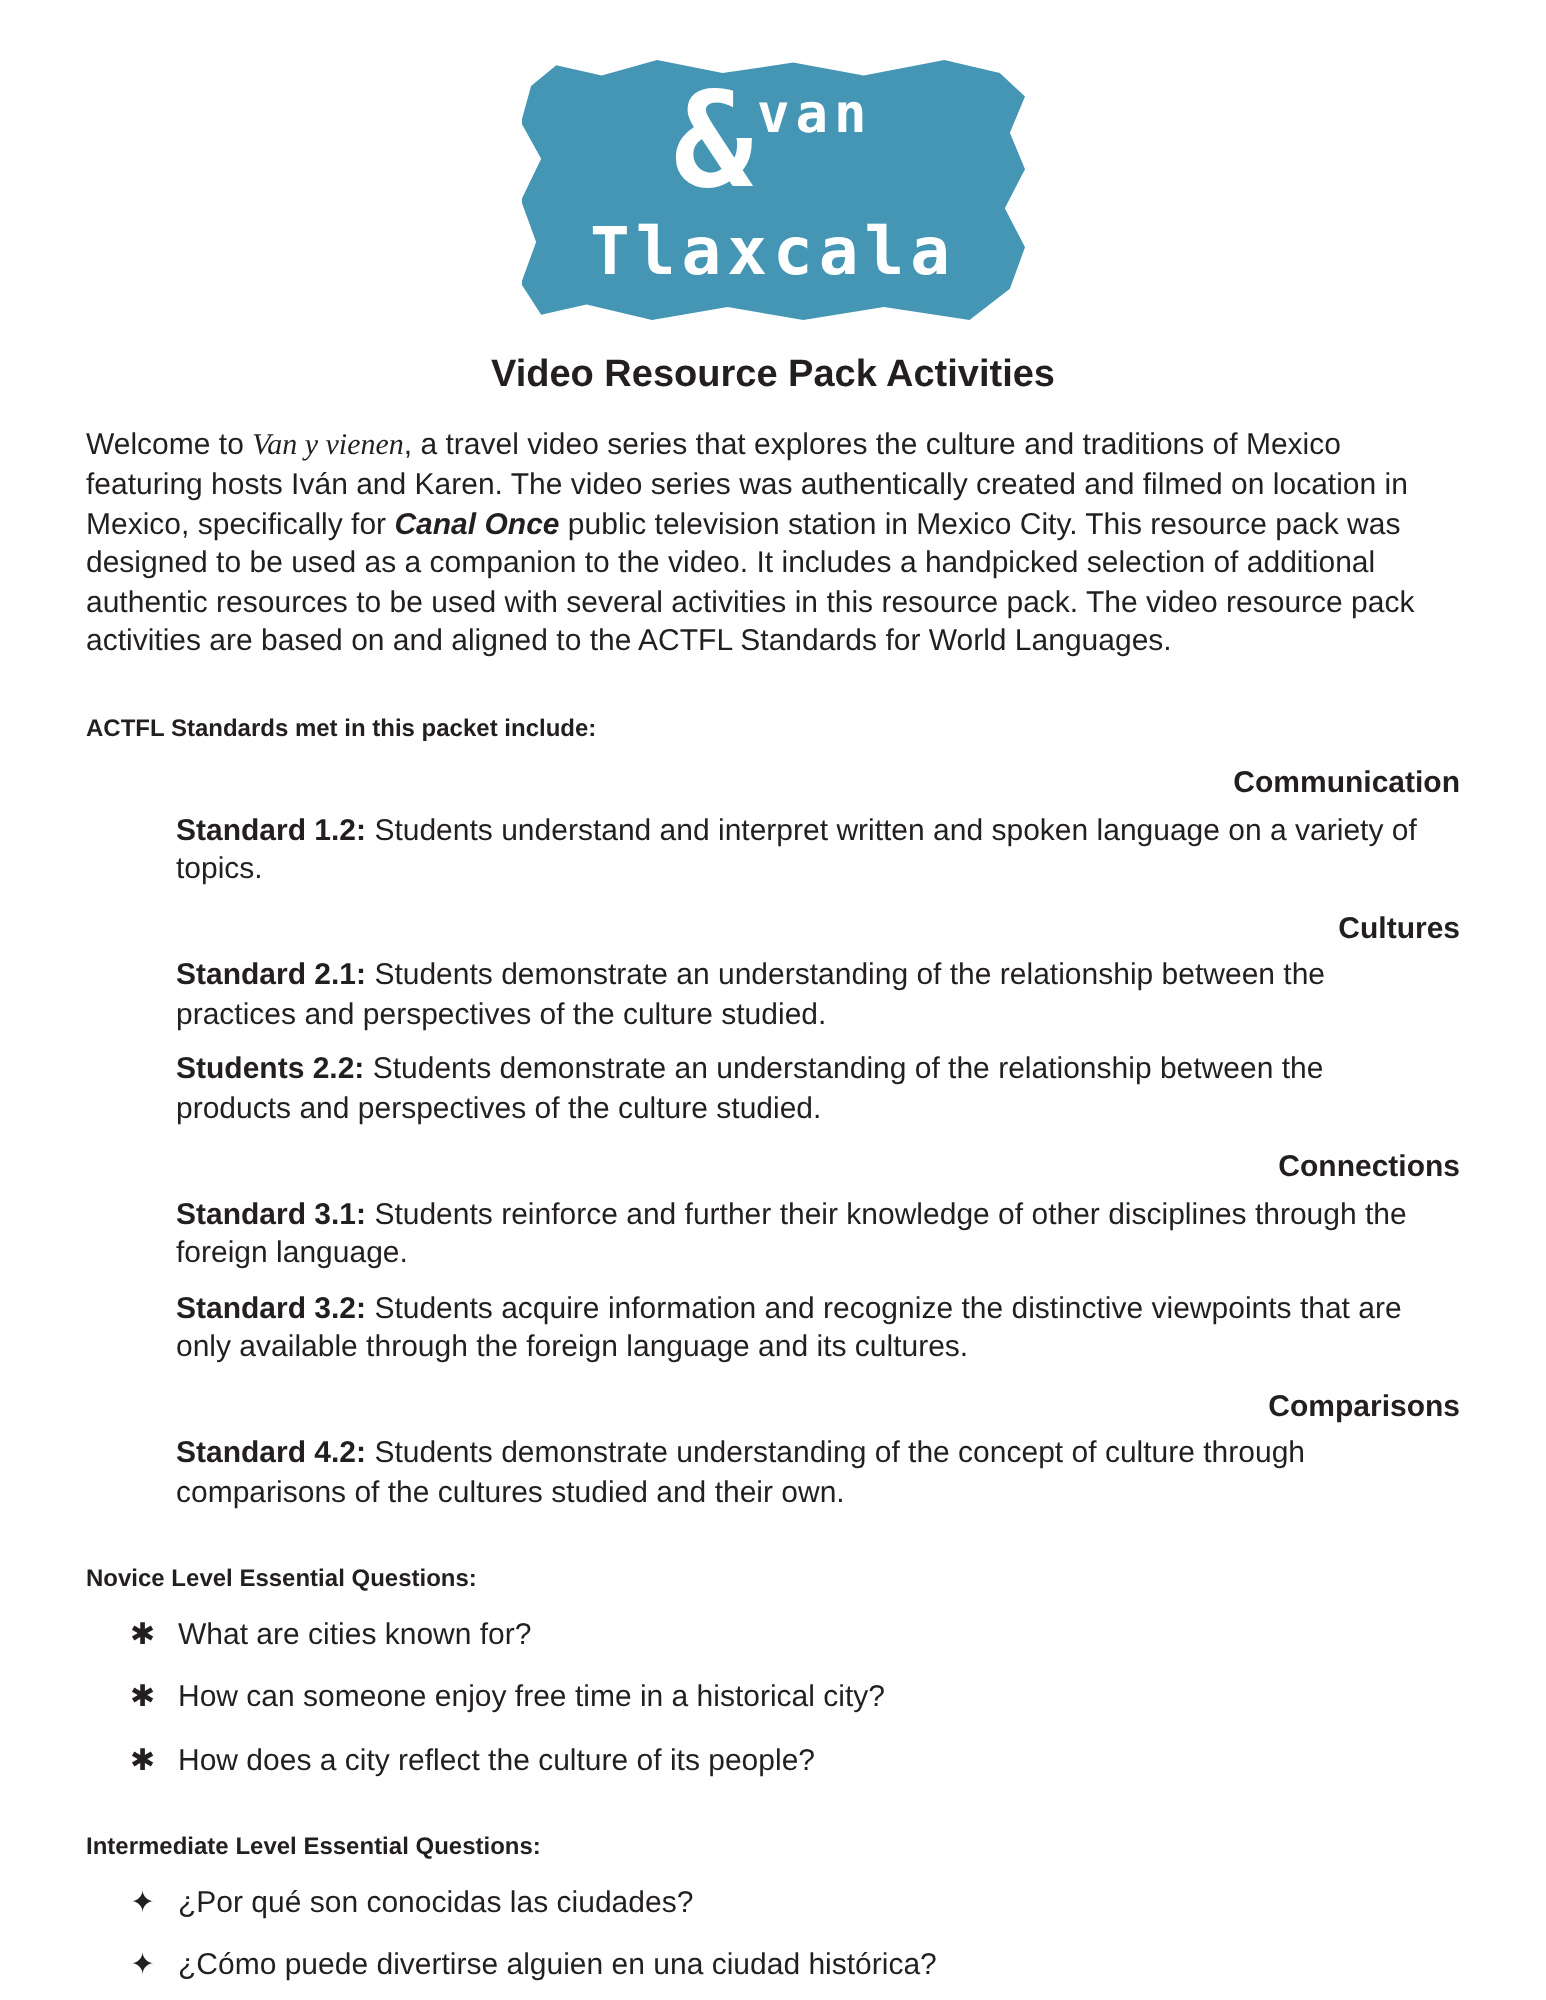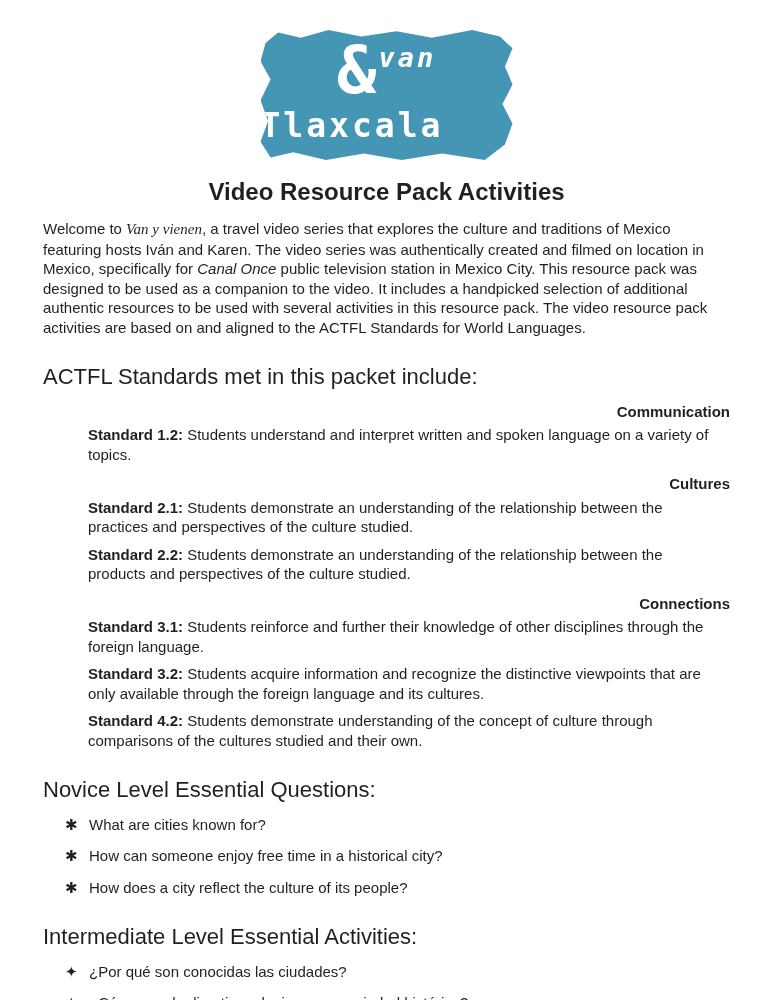--- a/index.html
+++ b/index.html
@@ -44,53 +44,52 @@
   .logo-amp {
     font-size: 66px;
     line-height: 0.95;
     font-weight: bold;
     margin-right: 2px;
   }
   .logo-names {
     display: flex;
     flex-direction: column;
     padding-top: 4px;
-    font-style: italic;
   }
   .logo-van, .logo-vienen {
     font-size: 27px;
     font-weight: bold;
     letter-spacing: 3px;
     line-height: 1.05;
   }
   .logo-tlaxcala {
-    text-align: left;
+    text-align: center;
     font-size: 33px;
     font-weight: bold;
     letter-spacing: 3px;
     margin-top: 2px;
   }
 
   
   .doc-title {
     text-align: center;
-    font-size: 24px;
+    font-size: 19px;
     font-weight: bold;
     margin: 16px 0 12px 0;
   }
   .intro {
     margin: 0 0 10px 0;
   }
   .it { font-style: italic; font-family: Liberation Serif, serif; }
-  .bi { font-style: italic; font-weight: normal; }
+  .bi { font-style: italic; font-weight: bold; }
 
   
   .section-heading {
-    font-size: 22px;
-    font-weight: normal;
+    font-size: 12px;
+    font-weight: bold;
     margin: 26px 0 10px 0;
   }
   .std-category {
     font-weight: bold;
     margin: 10px 0 4px 0;
     text-align: right;
   }
   .std-item {
     padding-left: 45px;
     margin: 4px 16px 8px 0;
@@ -137,45 +136,46 @@
 
   <p class="intro"><span>Welcome to </span><span class="it">Van y vienen</span><span>, a travel video series that explores the culture and traditions of Mexico featuring hosts Iván and Karen. The video series was authentically created and filmed on location in Mexico, specifically for </span><span class="bi">Canal Once</span><span> public television station in Mexico City. This resource pack was designed to be used as a companion to the video. It includes a handpicked selection of additional authentic resources to be used with several activities in this resource pack. The video resource pack activities are based on and aligned to the ACTFL Standards for World Languages.</span></p>
 
   <h2 class="section-heading">ACTFL Standards met in this packet include:</h2>
 
   <div class="std-category">Communication</div>
   <p class="std-item"><span class="std-label">Standard 1.2:</span><span> Students understand and interpret written and spoken language on a variety of topics.</span></p>
 
   <div class="std-category">Cultures</div>
   <p class="std-item"><span class="std-label">Standard 2.1:</span><span> Students demonstrate an understanding of the relationship between the practices and perspectives of the culture studied.</span></p>
-  <p class="std-item"><span class="std-label">Standard 2.2:</span><span> Students demonstrate an understanding of the relationship between the products and perspectives of the culture studied.</span></p>
+  <p class="std-item"><span class="std-label">Students 2.2:</span><span> Students demonstrate an understanding of the relationship between the products and perspectives of the culture studied.</span></p>
 
   <div class="std-category">Connections</div>
   <p class="std-item"><span class="std-label">Standard 3.1:</span><span> Students reinforce and further their knowledge of other disciplines through the foreign language.</span></p>
   <p class="std-item"><span class="std-label">Standard 3.2:</span><span> Students acquire information and recognize the distinctive viewpoints that are only available through the foreign language and its cultures.</span></p>
 
+  <div class="std-category">Comparisons</div>
   <p class="std-item"><span class="std-label">Standard 4.2:</span><span> Students demonstrate understanding of the concept of culture through comparisons of the cultures studied and their own.</span></p>
 
   <h2 class="section-heading">Novice Level Essential Questions:</h2>
   <ul class="q-list">
     <li class="q-item">
       <span class="bullet">✱</span>
       <span class="q-text">What are cities known for?</span>
     </li>
     <li class="q-item">
       <span class="bullet">✱</span>
       <span class="q-text">How can someone enjoy free time in a historical city?</span>
     </li>
     <li class="q-item">
       <span class="bullet">✱</span>
       <span class="q-text">How does a city reflect the culture of its people?</span>
     </li>
   </ul>
 
-  <h2 class="section-heading">Intermediate Level Essential Activities:</h2>
+  <h2 class="section-heading">Intermediate Level Essential Questions:</h2>
   <ul class="q-list">
     <li class="q-item italic">
       <span class="bullet">✦</span>
       <span class="q-text">¿Por qué son conocidas las ciudades?</span>
     </li>
     <li class="q-item italic">
       <span class="bullet">✦</span>
       <span class="q-text">¿Cómo puede divertirse alguien en una ciudad histórica?</span>
     </li>
 

